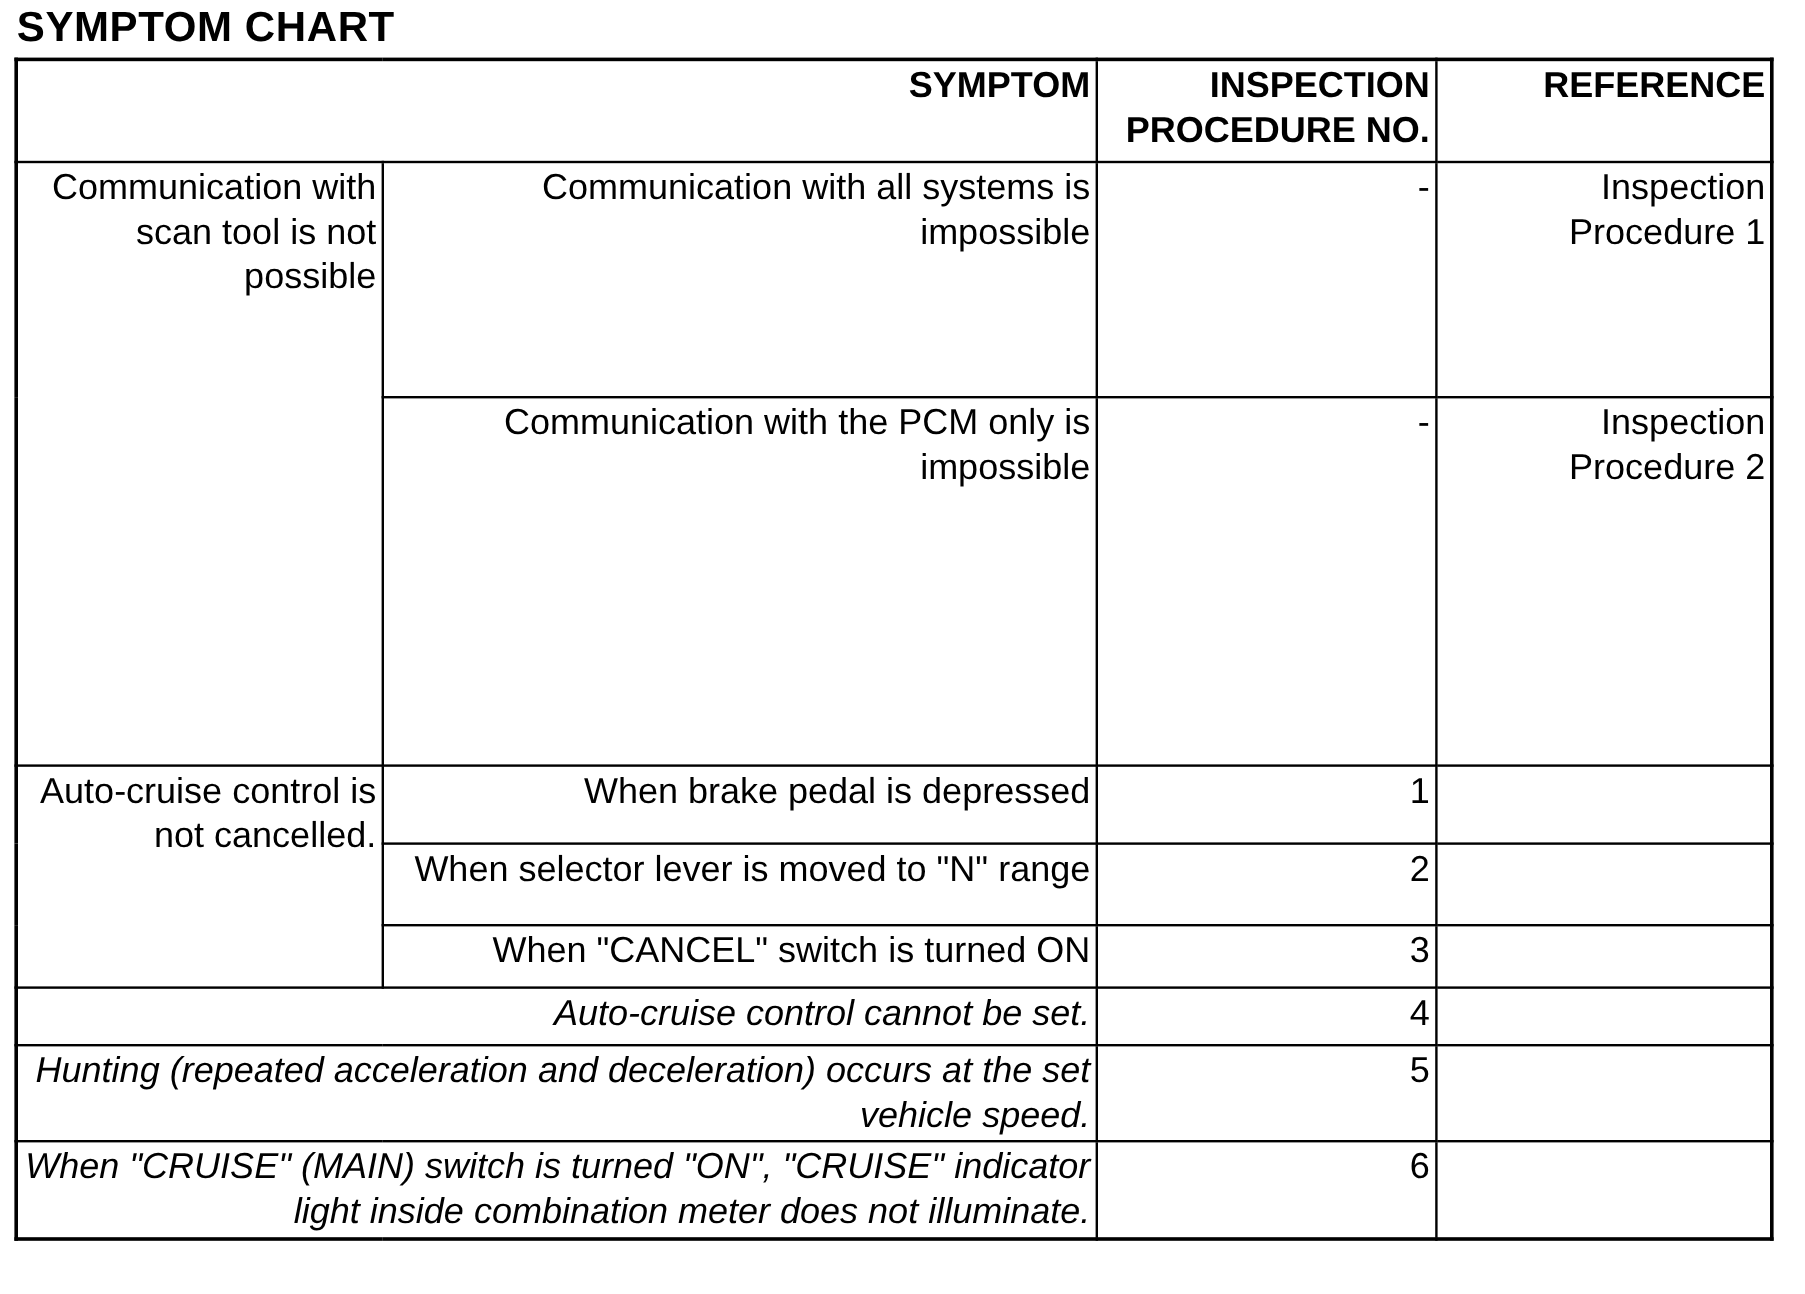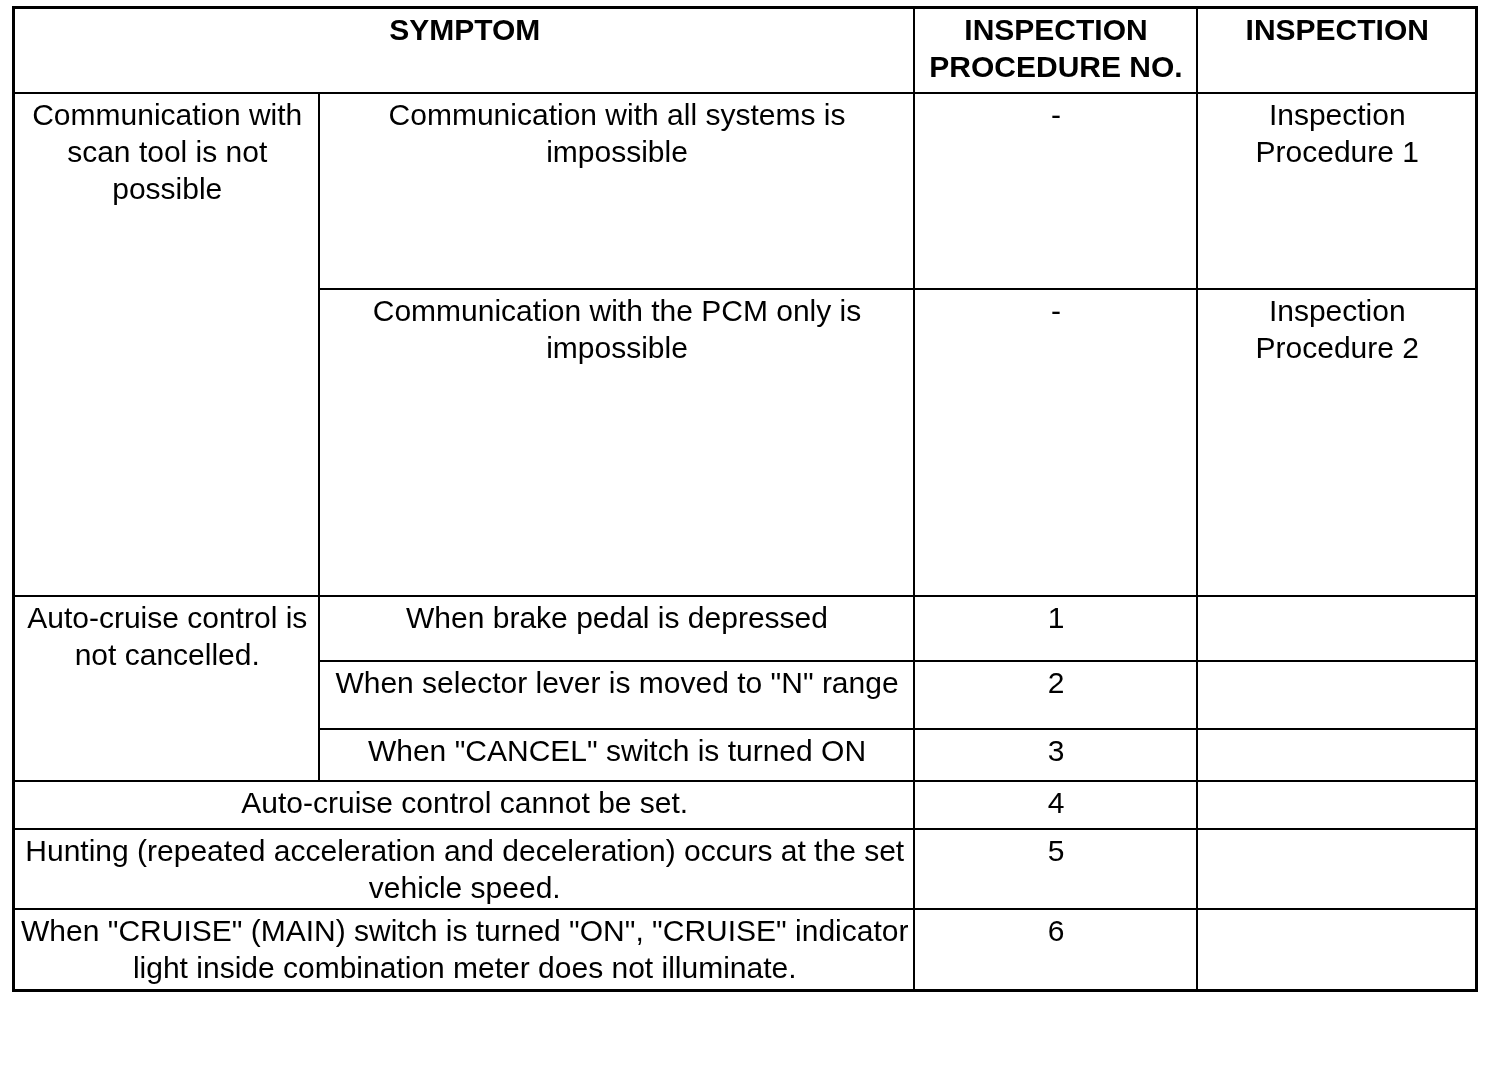--- a/index.html
+++ b/index.html
@@ -34,21 +34,21 @@
   table.symptom-chart {
     border-collapse: collapse;
     table-layout: fixed;
     width: 1463px;
     margin: 6px 0 0 12px;
     border: 3px solid #000;
   }
   .symptom-chart td, .symptom-chart th {
     border: 2px solid #000;
     vertical-align: top;
-    text-align: center;
+    text-align: right;
     font-size: 30px;
     line-height: 37px;
     font-weight: normal;
     padding: 2px 4px 2px 6px;
     overflow: hidden;
     word-spacing: normal;
   }
   .symptom-chart th {
     font-weight: bold;
   }
@@ -62,44 +62,45 @@
   .r-a1 { height: 196px; }
   .r-a2 { height: 307px; }
   .r-b1 { height: 65px; }
   .r-b2 { height: 68px; }
   .r-b3 { height: 52px; }
   .r-c  { height: 48px; }
   .r-d  { height: 70px; }
   .r-e  { height: 82px; }
   
   .cell-sym-group { padding-right: 20px; }
-  .cell-full { padding-right: 40px; }
+  .cell-full { padding-right: 40px; font-style: italic; }
   .cell-ref { padding-top: 16px; }
   .cell-proc { padding-left: 8px; }
 </style>
 </head>
 <body>
 
 <div class="page">
 
+  <h1 class="title">SYMPTOM CHART</h1>
 
 
   <table class="symptom-chart">
     <colgroup>
       <col class="c1">
       <col class="c2">
       <col class="c3">
       <col class="c4">
     </colgroup>
 
     <tbody>
         <tr class="r-head">
       <th colspan="2">SYMPTOM</th>
       <th class="cell-proc">INSPECTION PROCEDURE NO.</th>
-      <th>INSPECTION</th>
+      <th>REFERENCE</th>
     </tr>
 
     <tr class="r-a1">
       <td rowspan="2" class="cell-sym-group">Communication with scan tool is not possible</td>
       <td>Communication with all systems is impossible</td>
       <td class="cell-proc">-</td>
       <td class="cell-ref">Inspection Procedure 1</td>
     </tr>
 
     <tr class="r-a2">

